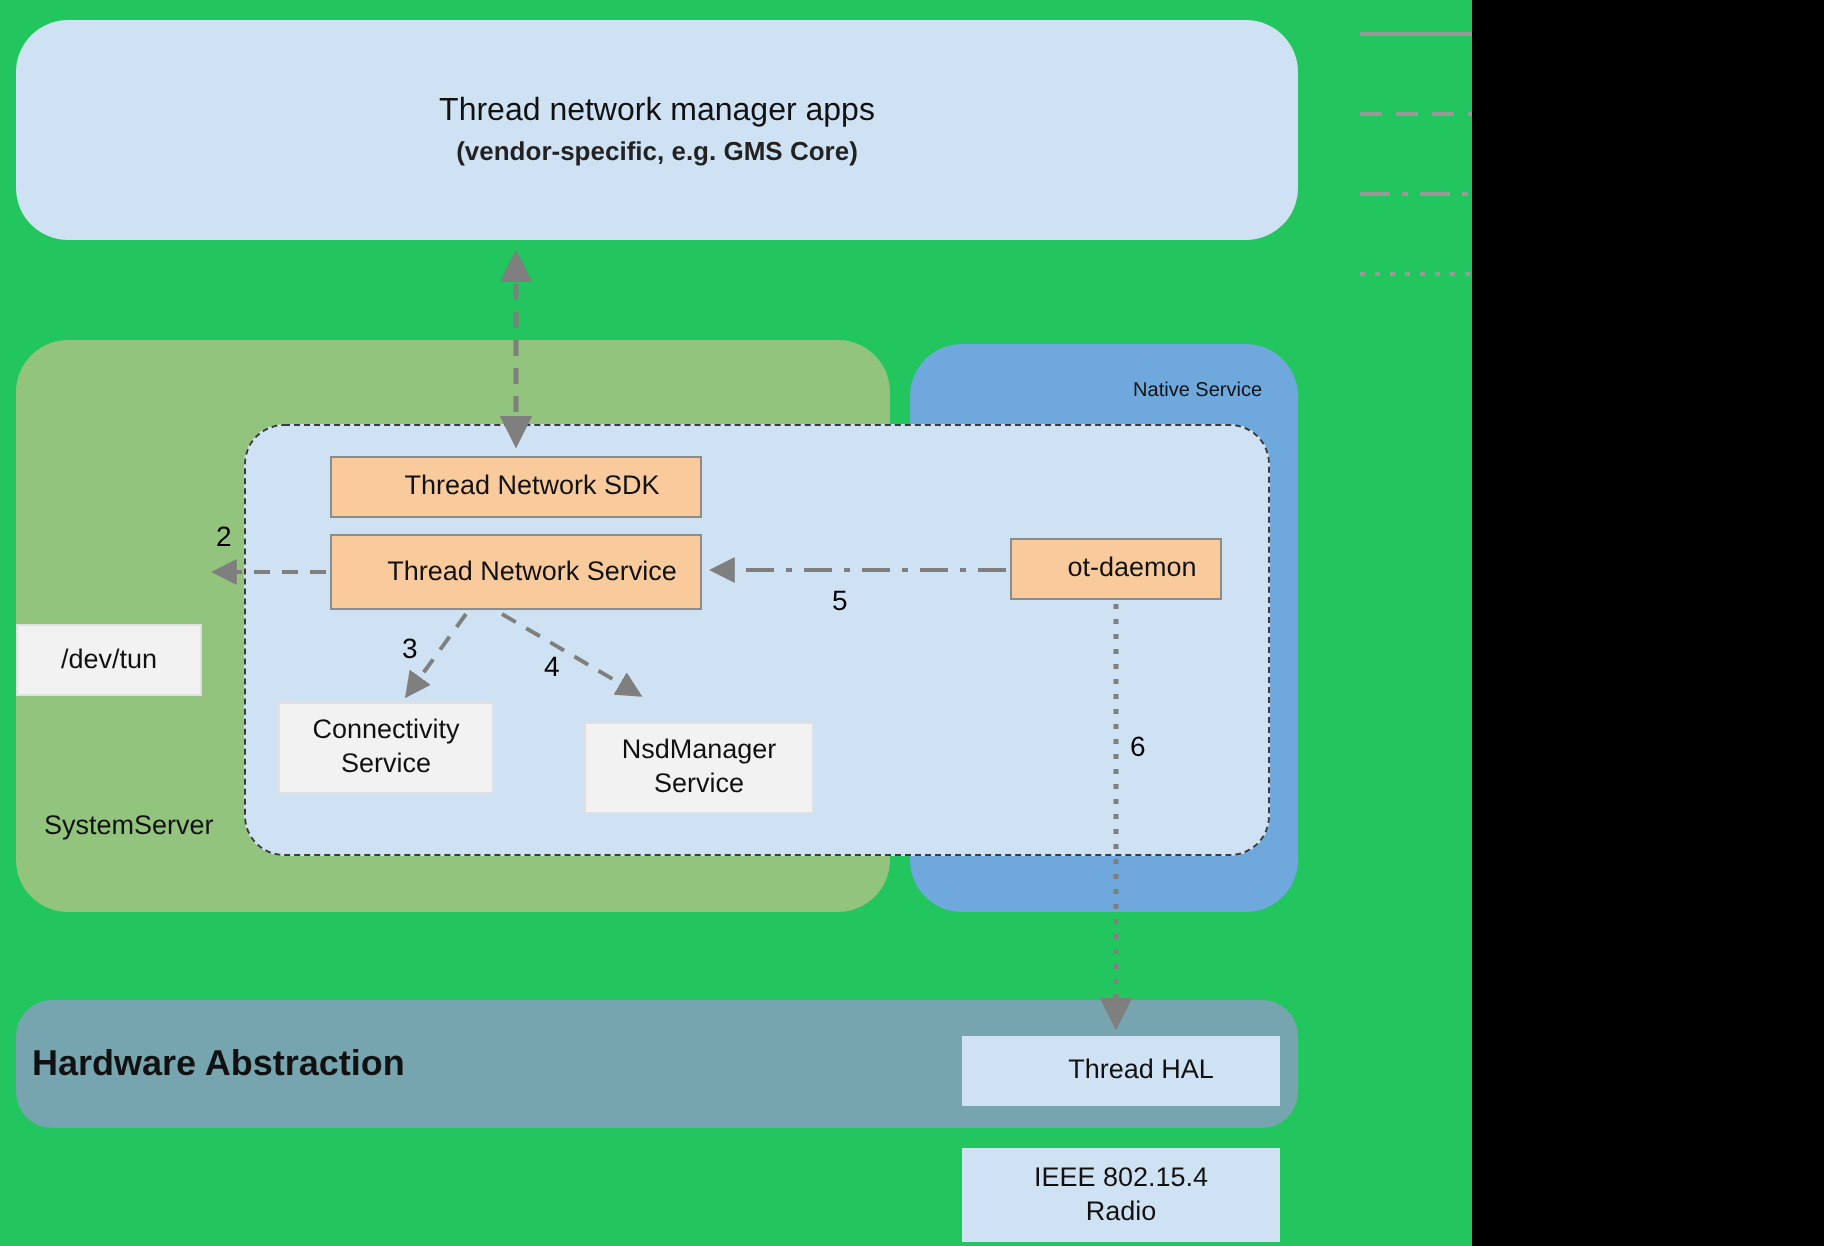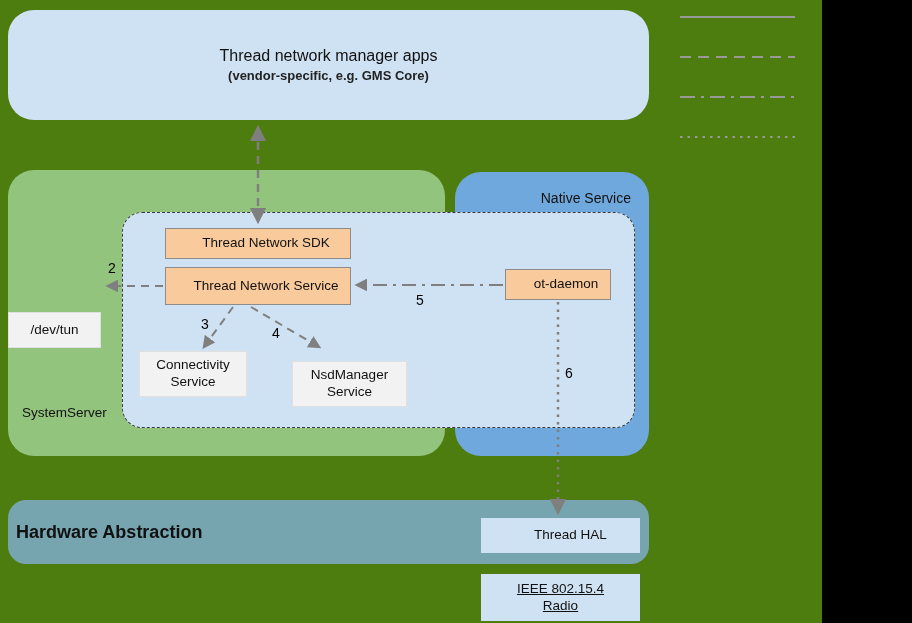--- a/index.html
+++ b/index.html
@@ -1,20 +1,20 @@
 <!DOCTYPE html>
 <html><head>
 <meta charset="utf-8">
 <style>
   html, body { margin: 0; padding: 0; background: #000; }
   .stage {
     position: relative;
-    width: 822px;
+    width: 736px;
     height: 623px;
-    background: #4d7c0f;
+    background: #22c55e;
     font-family: "Liberation Sans", sans-serif;
     color: #111;
     overflow: hidden;
   }
   
   .apps-box {
     position: absolute; left: 8px; top: 10px; width: 641px; height: 110px;
     background: #cfe2f3; border-radius: 26px;
     display: flex; flex-direction: column; align-items: center; justify-content: center; gap: 3px;
   }
@@ -27,21 +27,21 @@
     background: #93c47d; border-radius: 26px;
   }
   .group-blue {
     position: absolute; left: 455px; top: 172px; width: 194px; height: 284px;
     background: #6fa8dc; border-radius: 26px;
   }
   .label-systemserver {
     position: absolute; left: 14px; bottom: 36px; font-size: 13.5px; color: #111;
   }
   .label-nativeservice {
-    position: absolute; right: 18px; top: 18px; font-size: 14px; color: #111;
+    position: absolute; right: 18px; top: 18px; font-size: 10px; color: #111;
   }
 
   
   .dashed-box {
     position: absolute; left: 122px; top: 212px; width: 513px; height: 216px;
     background: #cfe2f3; border: 1.6px dashed #3b3b3b; border-radius: 20px;
     box-sizing: border-box;
   }
 
   
@@ -55,21 +55,21 @@
   .node-gray   { background: #f2f2f2; border: 1px solid #e0e0e0; }
   .node-lblue  { background: #cfe2f3; }
 
   .pos-sdk     { left: 165px; top: 228px; width: 186px; height: 31px; }
   .pos-service { left: 165px; top: 267px; width: 186px; height: 38px; }
   .pos-otd     { left: 505px; top: 269px; width: 106px; height: 31px; }
   .pos-conn    { left: 139px; top: 351px; width: 108px; height: 46px; }
   .pos-nsd     { left: 280px; top: 361px; width: 115px; height: 46px; margin-left: 12px; }
   .pos-tun     { left: 8px;   top: 268px; width: 93px;  height: 36px; margin-top: 44px; }
   .pos-hal     { left: 481px; top: 518px; width: 159px; height: 35px; padding-left: 20px; }
-  .pos-radio   { left: 481px; top: 574px; width: 159px; height: 47px; text-decoration: underline; }
+  .pos-radio   { left: 481px; top: 574px; width: 159px; height: 47px; }
 
   
   .hw-bar {
     position: absolute; left: 8px; top: 500px; width: 641px; height: 64px;
     background: #76a5af; border-radius: 18px;
   }
   .label-hw {
     position: absolute; left: 8px; top: 50%; transform: translateY(-50%);
     font-size: 18px; color: #111; font-weight: bold;
   }

